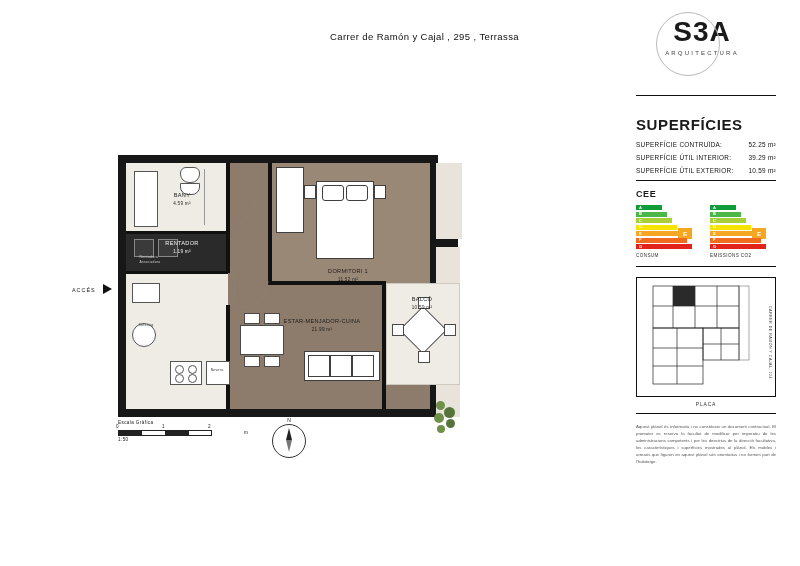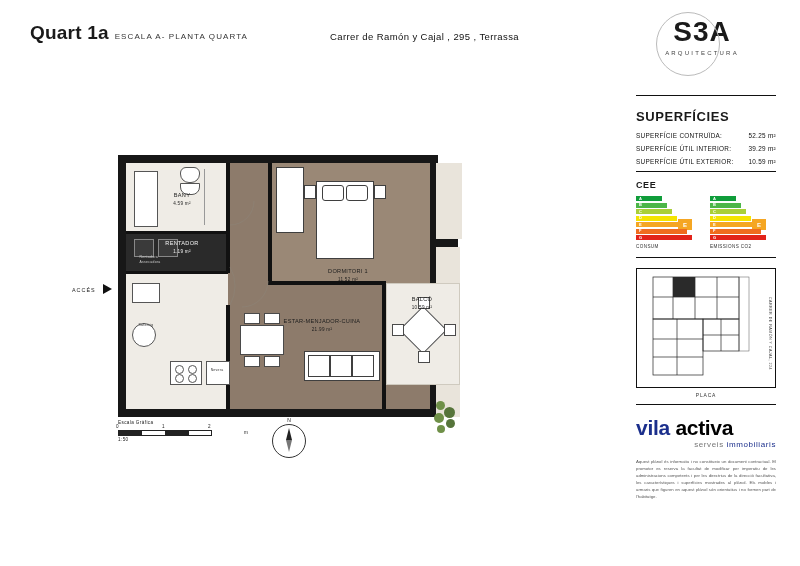--- a/index.html
+++ b/index.html
@@ -17,21 +17,21 @@
   .hdr-addr{position:absolute;left:330px;top:31px;font-size:9.5px;letter-spacing:.4px;color:#111;}
 
   .logo{position:absolute;right:38px;top:18px;width:120px;text-align:center;}
   .logo .s3a{font-size:28px;font-weight:bold;letter-spacing:1px;line-height:1;text-align:center;}
   .logo .arq{font-size:6px;letter-spacing:2.2px;color:#444;margin-top:4px;}
   .logo .ring{position:absolute;left:14px;top:-6px;width:62px;height:62px;border:1px solid #bbb;border-radius:50%;}
 
   
   .rcol{position:absolute;left:636px;top:95px;width:140px;}
   .rule{height:1px;background:#111;width:100%;}
-  .sec-title{font-size:13px;letter-spacing:.6px;margin:13px 0 8px;font-weight:bold;}
+  .sec-title{font-size:15px;letter-spacing:.6px;margin:20px 0 8px;font-weight:bold;}
   .sup-row{display:flex;justify-content:space-between;font-size:6.4px;letter-spacing:.3px;margin-bottom:6px;color:#111;}
   .sup-row .lbl{white-space:nowrap;}
   .sup-row .val{white-space:nowrap;}
 
   .cee-title{font-size:9px;font-weight:bold;letter-spacing:.6px;margin:8px 0 6px;}
   .cee-wrap{display:flex;gap:16px;}
   .cee-block{width:58px;}
   .bars{display:flex;flex-direction:column;gap:1.5px;}
   .bar{height:5px;position:relative;}
   .bar .body{height:100%;}
@@ -90,23 +90,20 @@
   .chair{position:absolute;border:.7px solid #4a4a4a;background:#fff;}
   .sofa{position:absolute;border:.8px solid #3f3f3f;background:#fff;}
   .bed{position:absolute;border:.8px solid #3f3f3f;background:#fff;}
   .fixt{position:absolute;border:.7px solid #555;background:#fff;}
 </style>
 </head>
 <body>
 
 <div class="sheet">
 
-  <div class="hdr-title">
-    <span class="t1">Quart 1a</span><span class="t2">ESCALA A- PLANTA  QUARTA</span>
-  </div>
   <div class="hdr-addr">Carrer de Ramón y Cajal , 295 , Terrassa</div>
 
   <div class="logo">
     <div class="ring"></div>
     <div class="s3a">S3A</div>
     <div class="arq">ARQUITECTURA</div>
   </div>
 
   <div class="rcol">
     <div class="rule"></div>
@@ -237,24 +234,20 @@
         <g fill="none" stroke="#555" stroke-width="0.5">
           <rect x="102" y="8" width="10" height="74"></rect>
         </g>
       </svg>
       <div class="kp-vlabel">CARRER DE RAMÓN Y CAJAL, 224</div>
     </div>
     <div class="kp-cap">PLACA</div>
 
     <div class="rule" style="margin-top:6px;"></div>
 
-    <div class="va">
-      <div class="v1"><span>vila</span> <span class="b">activa</span></div>
-      <div class="v2"><span class="g">serveis</span> <span>immobiliaris</span></div>
-    </div>
     <div class="legal">Aquest plànol és informatiu i no constitueix  un document contractual. El promotor es reserva la facultat de modificar per imperatiu de les administracions  competents i per les directrius de la direcció facultativa, les característiques i superfícies mostrades al plànol. Els mobles i armaris que figuren en aquest plànol són orientatius i no formen part de l'habitatge.</div>
   </div>
 
   <div class="acces">ACCÉS</div>
   <div class="acces-tri"></div>
 
   <div class="plan">
 
     <div class="slab" style="left:0;top:0;width:320px;height:8px;"></div>
     <div class="slab" style="left:0;top:0;width:8px;height:262px;"></div>

